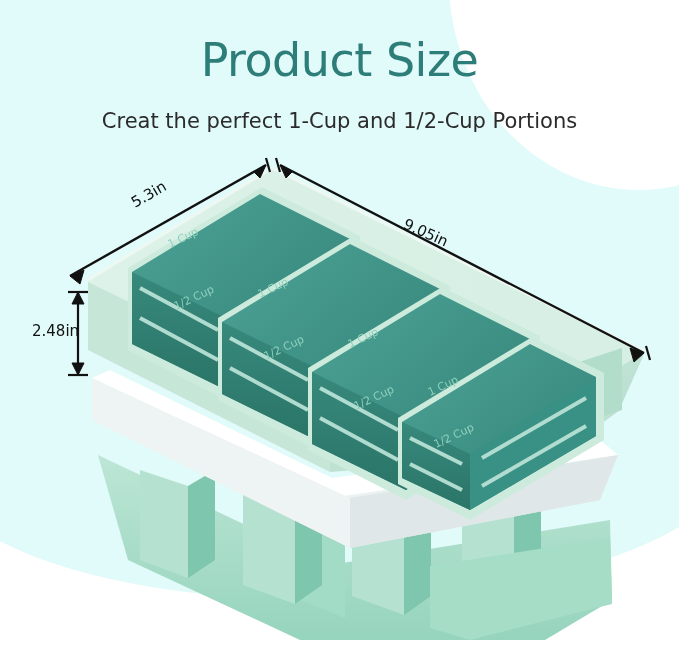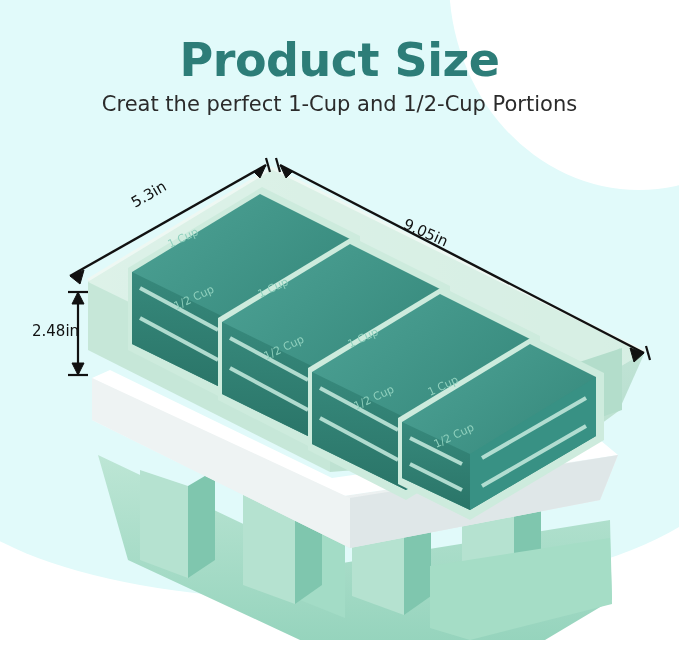--- a/index.html
+++ b/index.html
@@ -22,25 +22,25 @@
     position:absolute;right:-150px;top:-230px;
     width:380px;height:420px;
     background:#ffffff;
     border-radius:50%;
   }
 
   
   .header{position:absolute;left:0;top:0;width:679px;text-align:center;}
   .title{
     margin:0;padding-top:36px;
-    font-size:46px;font-weight:bold;letter-spacing:-0.5px;
+    font-size:46px;font-weight:normal;letter-spacing:-0.5px;
     color:#2d7d78;line-height:1.05;text-align:center;
   }
   .subtitle{
-    margin:0;padding-top:8px;
+    margin:17px;padding-top:8px;
     font-size:21px;font-weight:normal;color:#2b2b2b;
   }
 
   
   #product{position:absolute;left:0;top:0;width:679px;height:671px;}
 
   
   .dim{
     position:absolute;
     font-size:15px;color:#111111;

